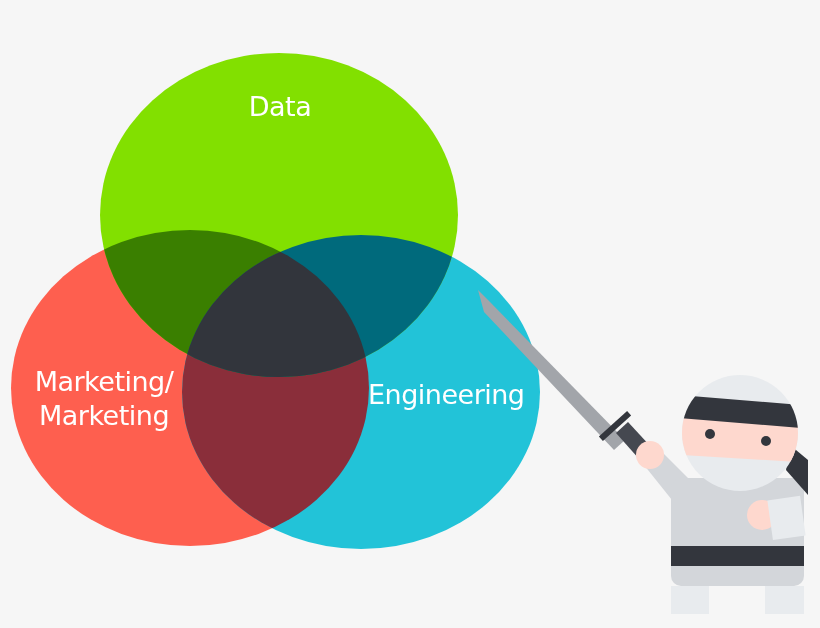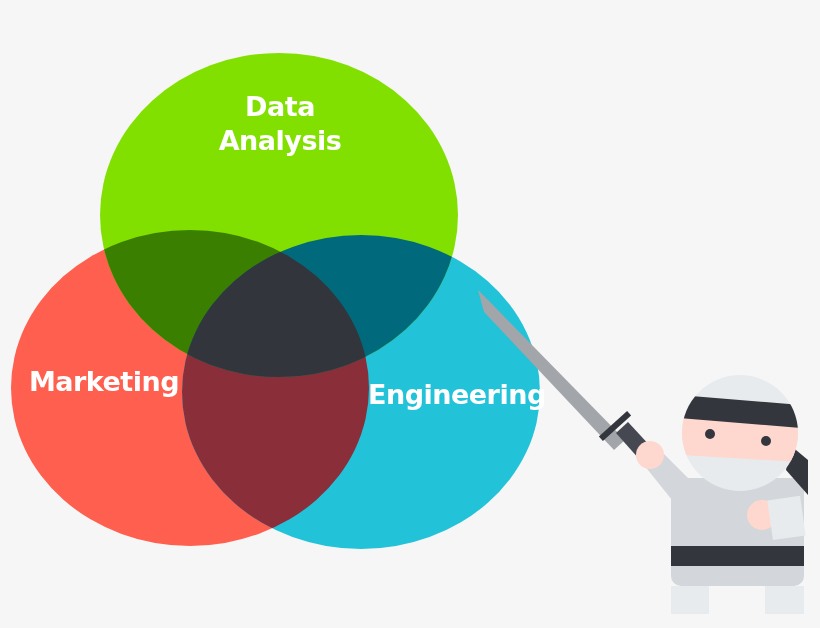--- a/index.html
+++ b/index.html
@@ -1,18 +1,18 @@
 <!DOCTYPE html>
 <html><head>
 <meta charset="utf-8">
 <style>
   html, body { margin:0; padding:0; }
   body { width:820px; height:628px; background:#f6f6f6; position:relative; overflow:hidden; font-family:"DejaVu Sans", sans-serif; }
   svg { position:absolute; left:0; top:0; }
-  .lbl { position:absolute; color:#ffffff; font-weight:bold; text-align:center; font-size:27px; line-height:34px; letter-spacing:-0.5px; }
+  .lbl { position:absolute; color:#ffffff; font-weight:normal; text-align:center; font-size:27px; line-height:34px; letter-spacing:-0.5px; }
 </style>
 </head>
 <body>
 
 <svg width="820" height="628" viewBox="0 0 820 628">
   <defs>
     <clipPath id="cA">
         <ellipse cx="279" cy="215" rx="179" ry="162"></ellipse>
       </clipPath>
     <clipPath id="cM">
@@ -74,22 +74,22 @@
       <polygon points="680,418 800,425 800,462 680,455" fill="#fed8ce"></polygon>
       <polygon points="680,395 800,405 800,428 680,418" fill="#33363d"></polygon>
     </g>
     <circle cx="710" cy="434" r="5" fill="#33363d"></circle>
     <circle cx="766" cy="441" r="5" fill="#33363d"></circle>
   </g>
 </svg>
 
 <div class="lbl" style="left:200px; top:90px; width:160px;">
   <div>Data</div>
-  <div>Analysis</div>
 </div>
 
 <div class="lbl" style="left:14px; top:365px; width:180px;">
+  <div>Marketing/</div>
   <div>Marketing</div>
 </div>
 
 <div class="lbl" style="left:368px; top:378px; width:150px;">
   <div>Engineering</div>
 </div>
 
 </body></html>

